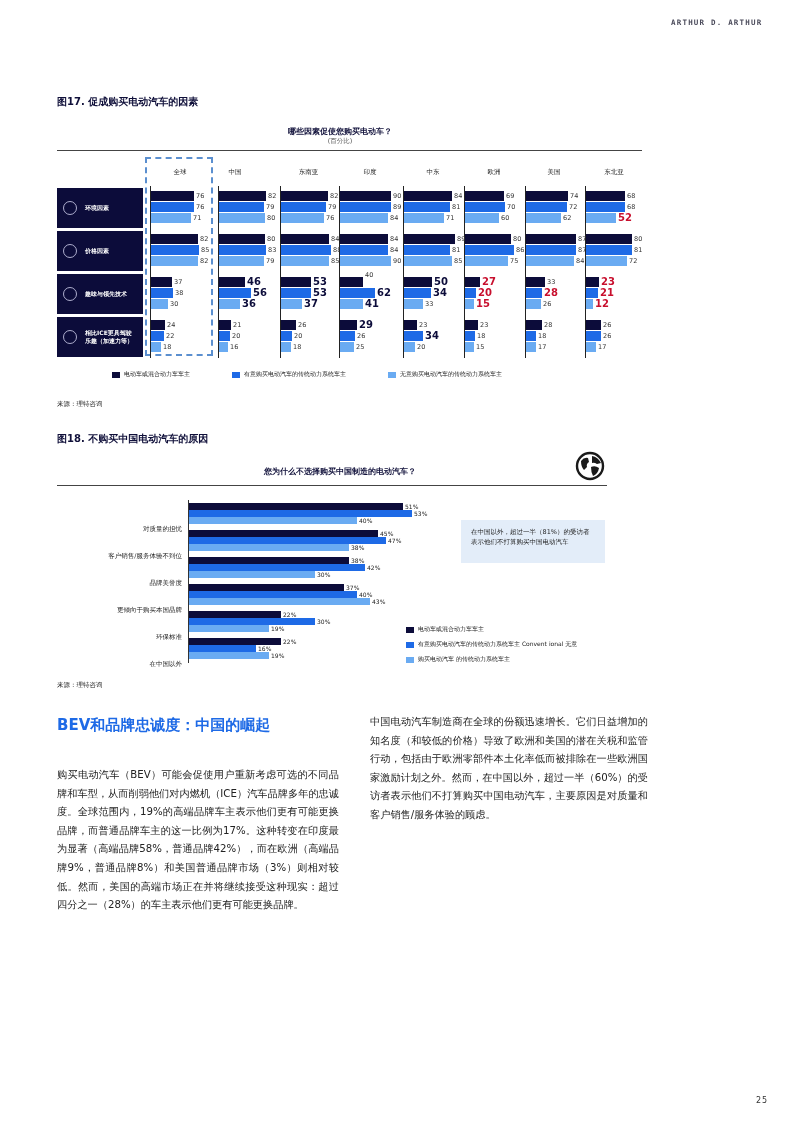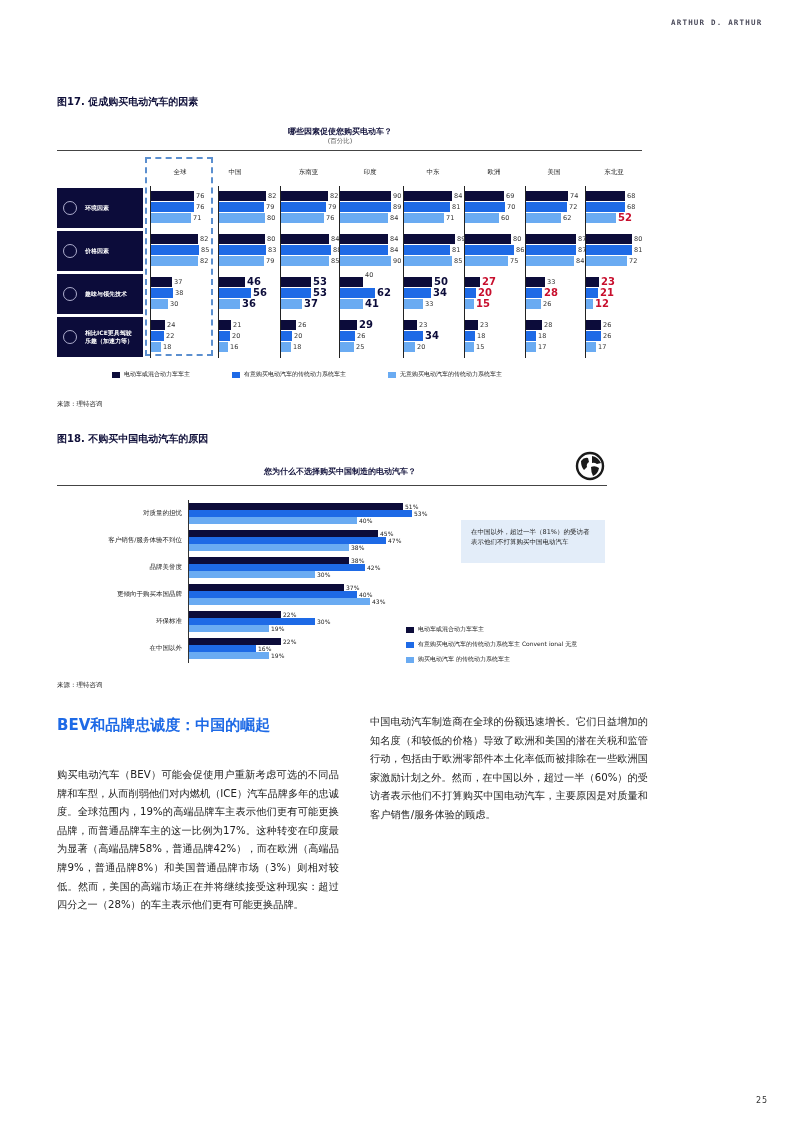--- a/index.html
+++ b/index.html
@@ -18,21 +18,21 @@
   .c1 { background: #0c0c3a; }
   .c2 { background: #1e6ae6; }
   .c3 { background: #6aabf2; }
   .val { position: absolute; font-size: 6.5px; color: #333; line-height: 10px; }
   .val.big { font-size: 10px; font-weight: bold; color: #0c0c3a; }
   .val.red { font-size: 10px; font-weight: bold; color: #c8102e; }
   .dashbox { border: 2px dashed #5b8fcf; }
   .legend-item { display: flex; align-items: center; font-size: 6px; color: #222; }
   .legend-sw { width: 8px; height: 6px; margin-right: 4px; flex: none; }
   .source { font-size: 6.5px; color: #222; }
-  .f18-label { position: absolute; font-size: 6.5px; color: #222; text-align: right; width: 130px; }
+  .f18-label { position: absolute; font-size: 6.5px; color: #222; text-align: right; width: 130px; margin-top: 16px; }
   .f18-bar { position: absolute; height: 7px; }
   .f18-val { position: absolute; font-size: 6px; color: #222; line-height: 7px; }
   .note { background: #e3edf9; font-size: 6.5px; color: #222; padding: 8px 10px; line-height: 1.5; }
   .h2 { font-size: 15px; font-weight: bold; color: #1e6ae6; }
   .para { font-size: 10.2px; line-height: 18.6px; color: #222; text-align: justify; }
   .pageno { font-size: 8px; color: #333; letter-spacing: 1px; }
 </style>
 </head>
 <body>
 

